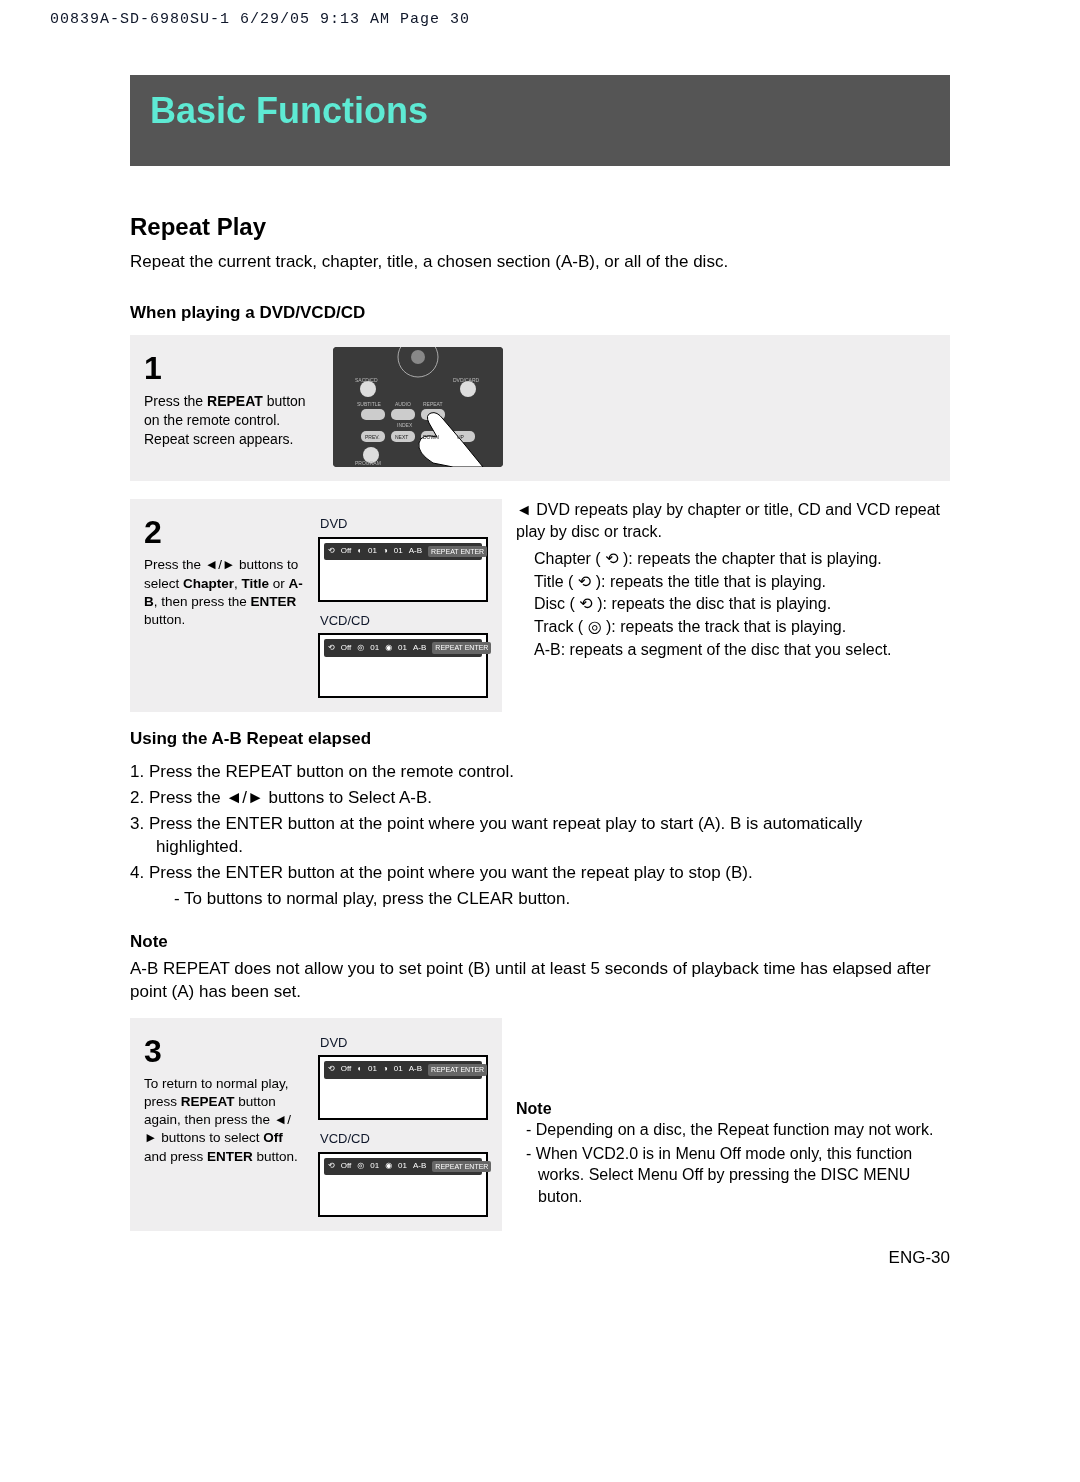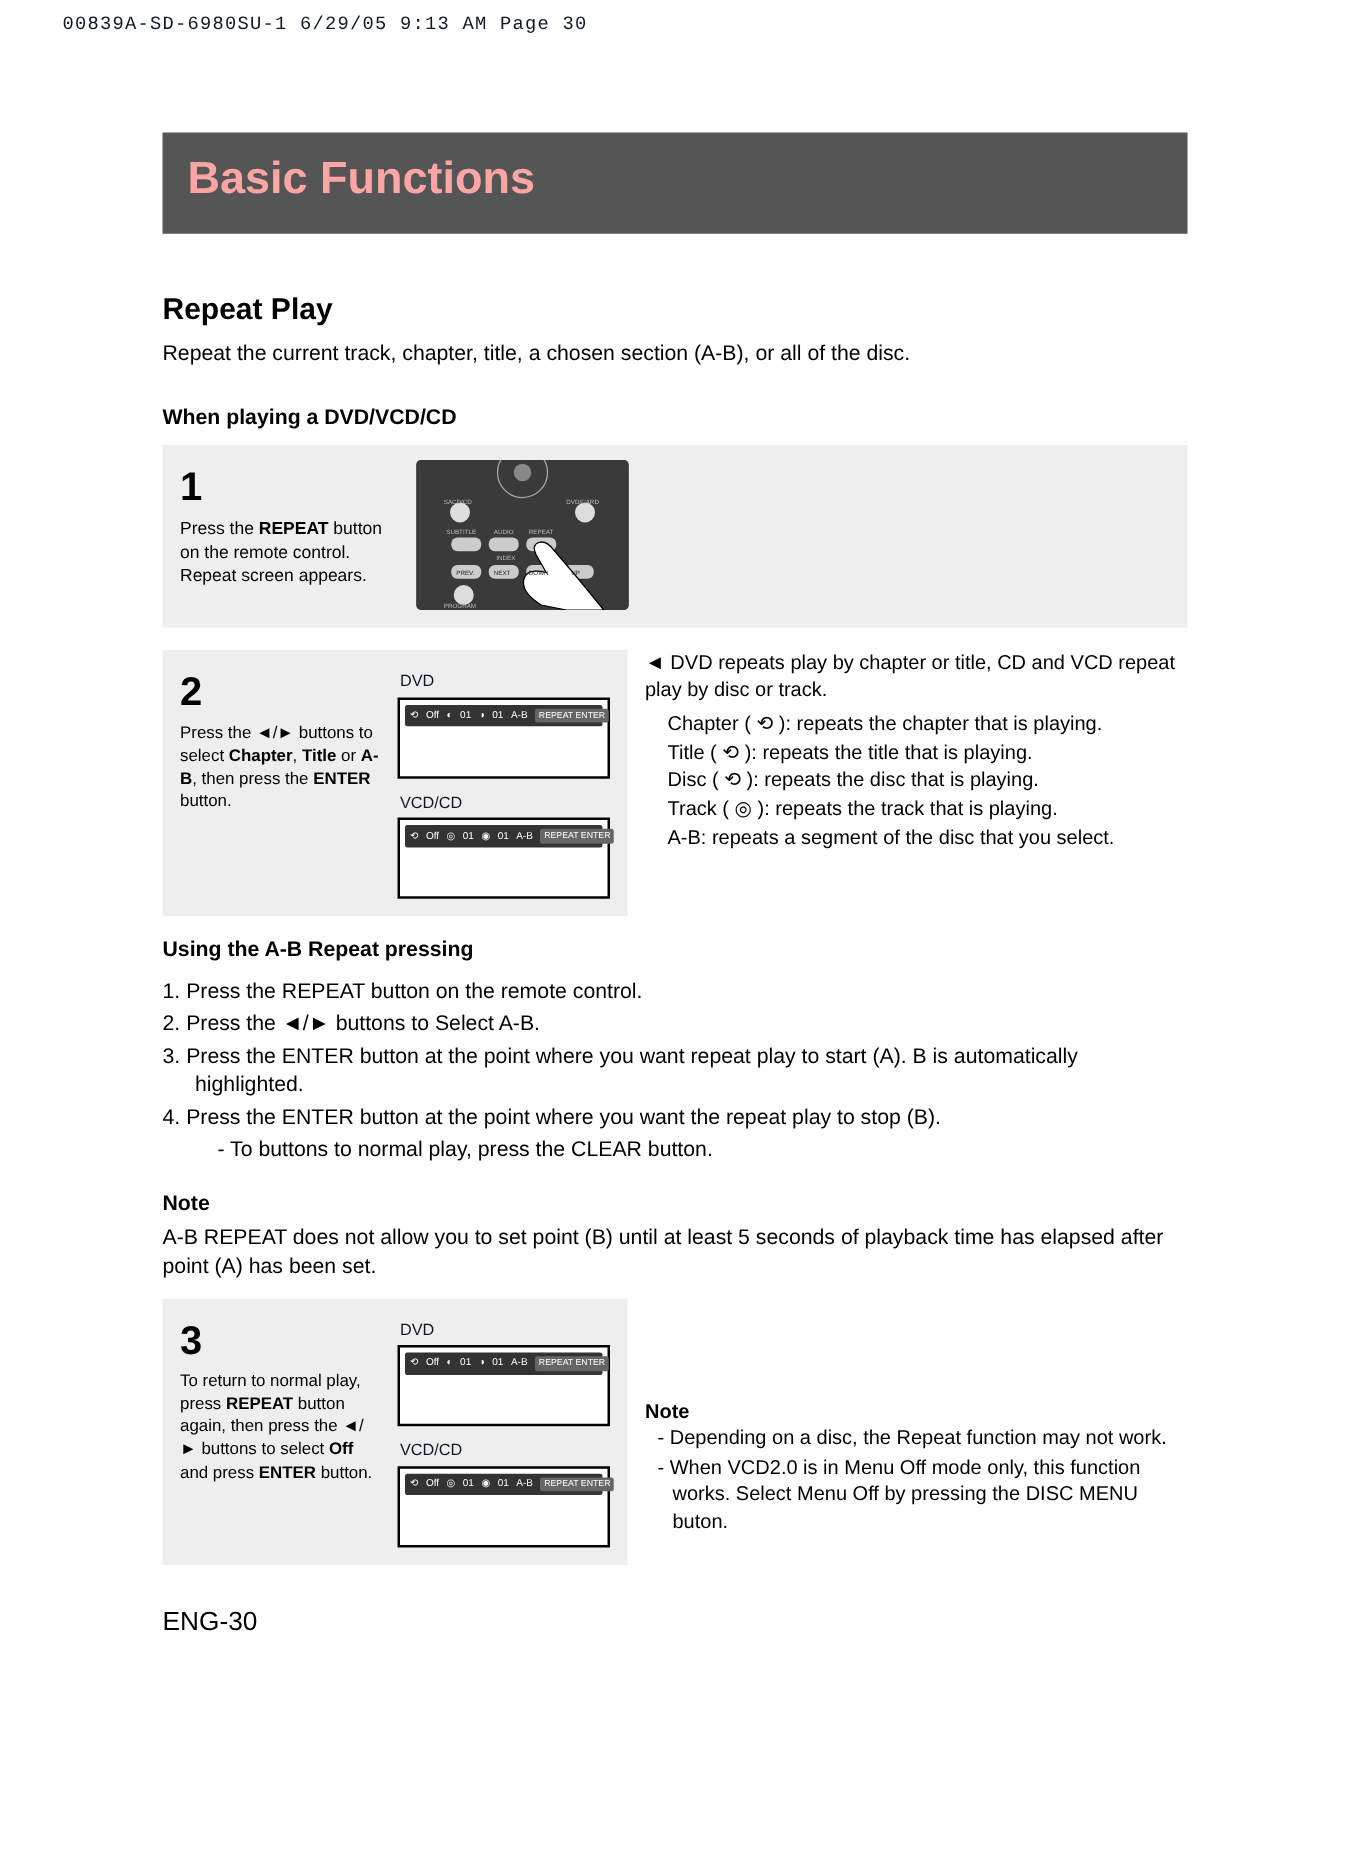--- a/index.html
+++ b/index.html
@@ -17,25 +17,25 @@
     font-size: 15px;
     letter-spacing: 1px;
     padding: 10px 20px 6px 50px;
     color: #0f172a;
   }
   .page {
     padding: 0 130px 40px 130px;
   }
   .chapter-bar {
     background: #555;
-    color: #fca5a5;
+    color: #5eead4;
     font-size: 36px;
     font-weight: bold;
-    padding: 12px 20px 20px 20px;
-    margin-top: 70px;
+    padding: 12px 20px 30px 20px;
+    margin-top: 39px;
     font-family: Arial, Helvetica, sans-serif;
   }
   .section-title {
     font-size: 24px;
     font-weight: bold;
     margin-top: 45px;
     margin-bottom: 8px;
   }
   .section-desc { margin-bottom: 28px; }
   .subhead {
@@ -109,23 +109,23 @@
   .ablist {
     margin: 6px 0 20px 0;
   }
   .ablist .li { padding-left: 26px; text-indent: -26px; margin-bottom: 3px; }
   .ablist .sub { padding-left: 44px; text-indent: 0; }
   .note-head { font-weight: bold; margin: 16px 0 4px 0; }
   .note-body { margin-bottom: 14px; }
   .note2 { font-size: 16px; }
   .note2 .li { padding-left: 22px; text-indent: -12px; margin-bottom: 2px; }
   .pagenum {
-    text-align: left;
-    font-size: 21px;
-    margin-top: 32px;
+    text-align: right;
+    font-size: 17px;
+    margin-top: 16px;
   }
   .icon-arrow { font-family: Arial; }
   b { font-weight: bold; }
 </style>
 </head>
 <body>
 
 <div class="print-header">00839A-SD-6980SU-1  6/29/05  9:13 AM  Page 30</div>
 
 <div class="page">
@@ -226,21 +226,21 @@
     <div class="right bullet-block">
       <div class="lead"><span class="icon-arrow">◄</span><span> DVD repeats play by chapter or title, CD and VCD repeat play by disc or track.</span></div>
       <div class="item">Chapter ( ⟲ ): repeats the chapter that is playing.</div>
       <div class="item">Title ( ⟲ ): repeats the title that is playing.</div>
       <div class="item">Disc ( ⟲ ): repeats the disc that is playing.</div>
       <div class="item">Track ( ◎ ): repeats the track that is playing.</div>
       <div class="item">A-B: repeats a segment of the disc that you select.</div>
     </div>
   </div>
 
-  <div class="subhead">Using the A-B Repeat pressing</div>
+  <div class="subhead">Using the A-B Repeat elapsed</div>
   <div class="ablist">
     <div class="li">1. Press the REPEAT button on the remote control.</div>
     <div class="li">2. Press the ◄/► buttons to Select A-B.</div>
     <div class="li">3. Press the ENTER button at the point where you want repeat play to start (A). B is automatically highlighted.</div>
     <div class="li">4. Press the ENTER button at the point where you want the repeat play to stop (B).</div>
     <div class="sub">- To buttons to normal play, press the CLEAR button.</div>
   </div>
 
   <div class="note-head">Note</div>
   <div class="note-body">A-B REPEAT does not allow you to set point (B) until at least 5 seconds of playback time has elapsed after point (A) has been set.</div>

